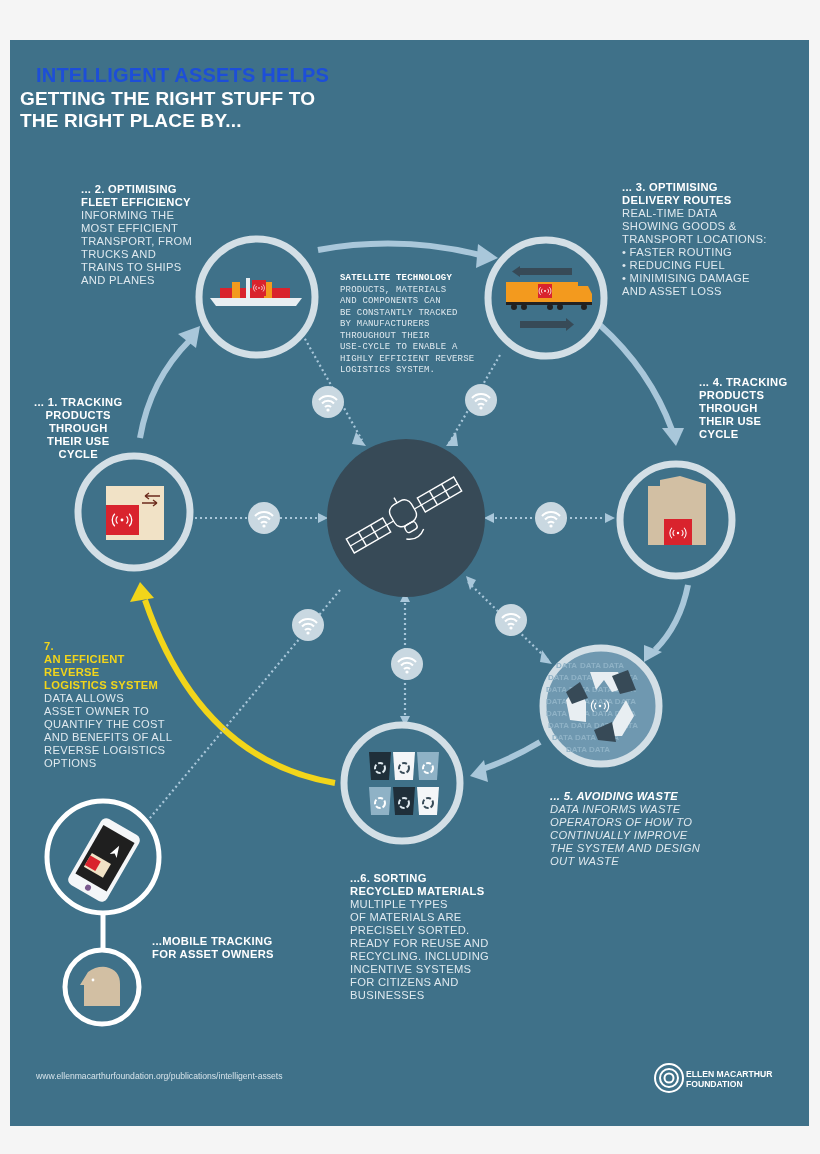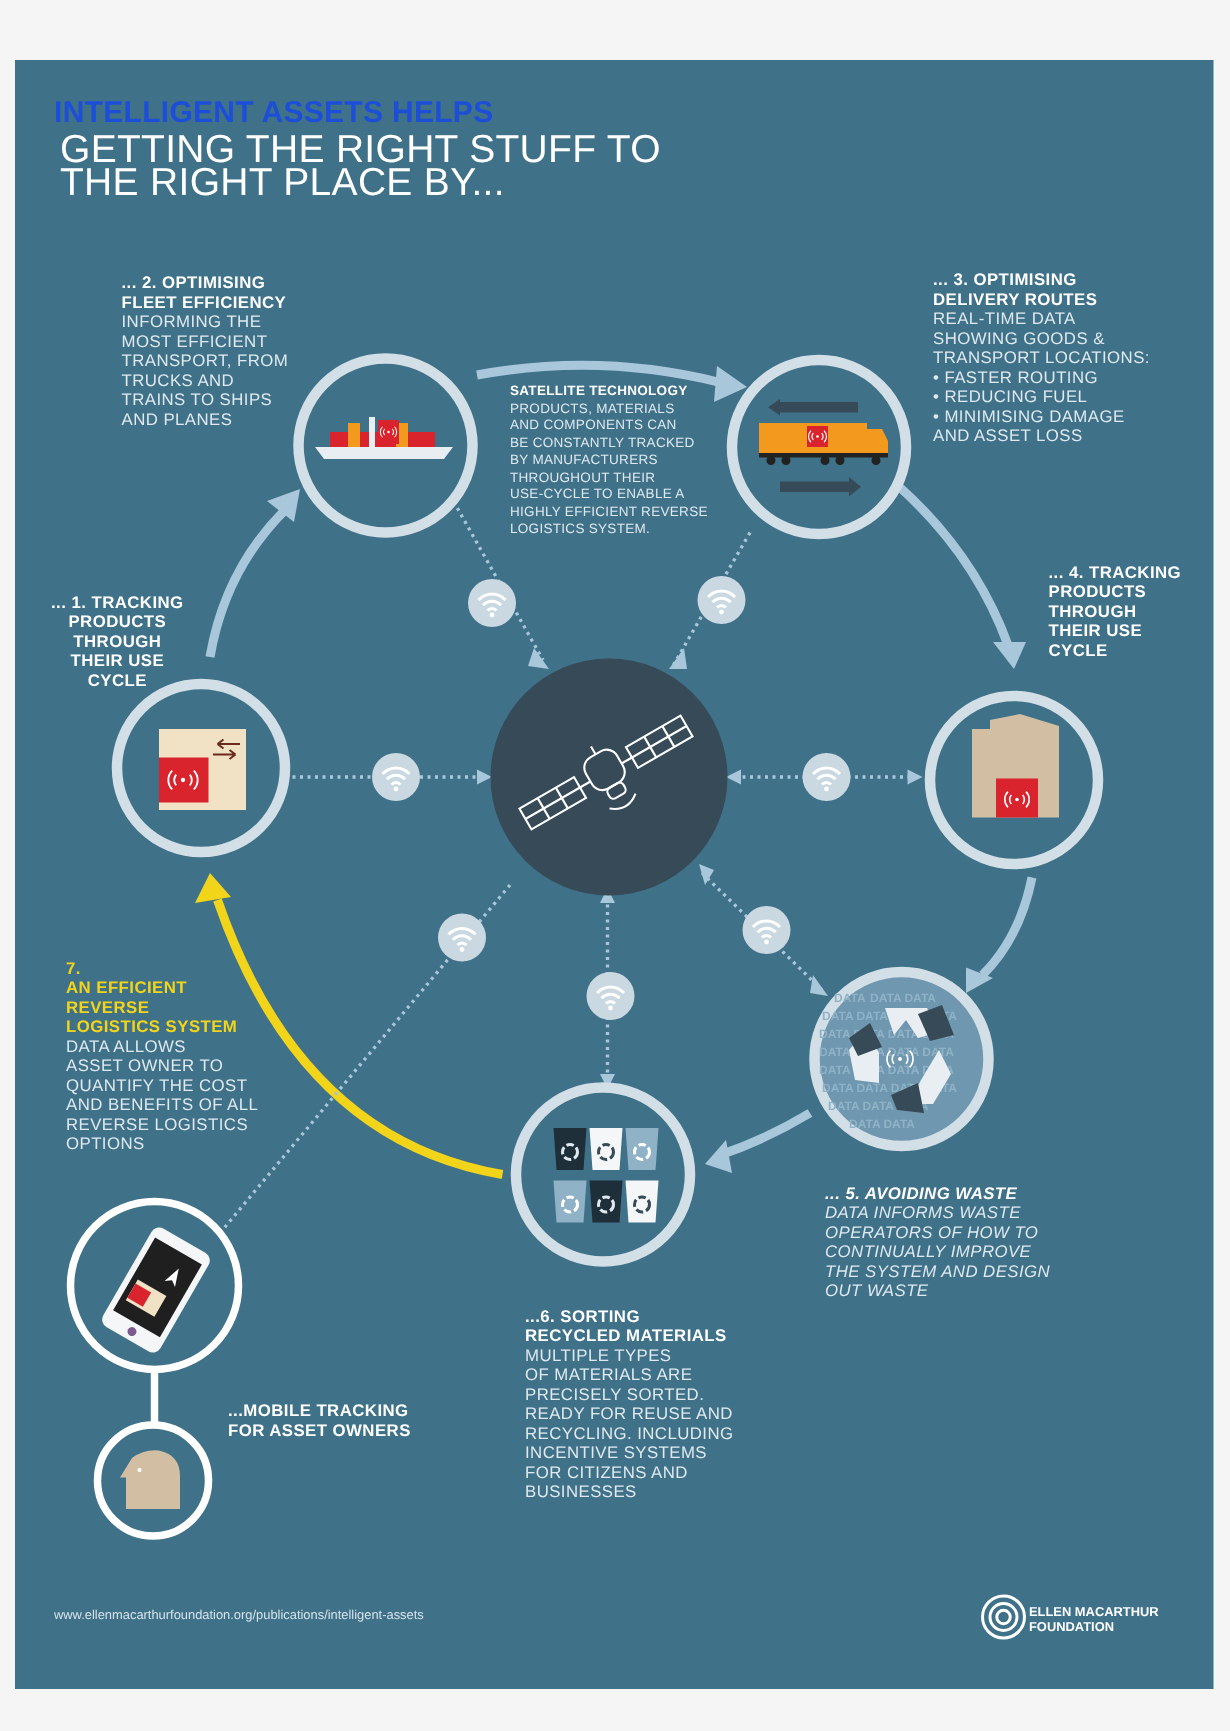--- a/index.html
+++ b/index.html
@@ -1,20 +1,20 @@
 <!DOCTYPE html>
 <html><head>
 <meta charset="utf-8">
 <style>
   html,body{margin:0;padding:0;}
   body{width:820px;height:1154px;background:#f5f5f5;position:relative;overflow:hidden;font-family:"Liberation Sans","DejaVu Sans",sans-serif;}
   .panel{position:absolute;left:10px;top:40px;width:799px;height:1086px;background:#3f7189;}
   .abs{position:absolute;}
   .title1{left:36px;top:64px;font-size:20px;font-weight:bold;color:#1d4ed8;letter-spacing:0.2px;}
-  .title2{left:40px;top:88px;font-size:26px;font-weight:normal;color:#ffffff;line-height:22px;letter-spacing:0.2px;}
+  .title2{left:20px;top:88px;font-size:19px;font-weight:bold;color:#ffffff;line-height:22px;letter-spacing:0.2px;}
   .blk{color:#dfe9ef;font-size:11.2px;line-height:13px;letter-spacing:0.3px;}
   .blk .h{color:#ffffff;font-weight:bold;display:block;}
   .blk .hy{color:#f2d51a;font-weight:bold;display:block;}
   .blk .b{display:block;}
   .sat{color:#dfe9ef;font-size:9px;line-height:11.5px;letter-spacing:0.2px;}
   .sat .h{color:#ffffff;font-weight:bold;display:block;}
   .src{left:36px;top:1070px;font-size:8.6px;color:#d6e3ea;line-height:13px;}
   .logo-text{left:686px;top:1069px;font-size:8.6px;font-weight:bold;color:#ffffff;line-height:10px;}
   svg{position:absolute;left:0;top:0;}
 </style>
@@ -252,21 +252,21 @@
   <span class="h">DELIVERY ROUTES</span>
   <span class="b">REAL-TIME DATA</span>
   <span class="b">SHOWING GOODS &amp;</span>
   <span class="b">TRANSPORT LOCATIONS:</span>
   <span class="b">• FASTER ROUTING</span>
   <span class="b">• REDUCING FUEL</span>
   <span class="b">• MINIMISING DAMAGE</span>
   <span class="b">AND ASSET LOSS</span>
 </div>
 
-<div class="abs sat" style="left:340px;top:255px;">
+<div class="abs sat" style="left:340px;top:273px;font-family:Liberation Mono, monospace;">
   <span class="h">SATELLITE TECHNOLOGY</span>
   <span style="display:block">PRODUCTS, MATERIALS</span>
   <span style="display:block">AND COMPONENTS CAN</span>
   <span style="display:block">BE CONSTANTLY TRACKED</span>
   <span style="display:block">BY MANUFACTURERS</span>
   <span style="display:block">THROUGHOUT THEIR</span>
   <span style="display:block">USE-CYCLE TO ENABLE A</span>
   <span style="display:block">HIGHLY EFFICIENT REVERSE</span>
   <span style="display:block">LOGISTICS SYSTEM.</span>
 </div>

